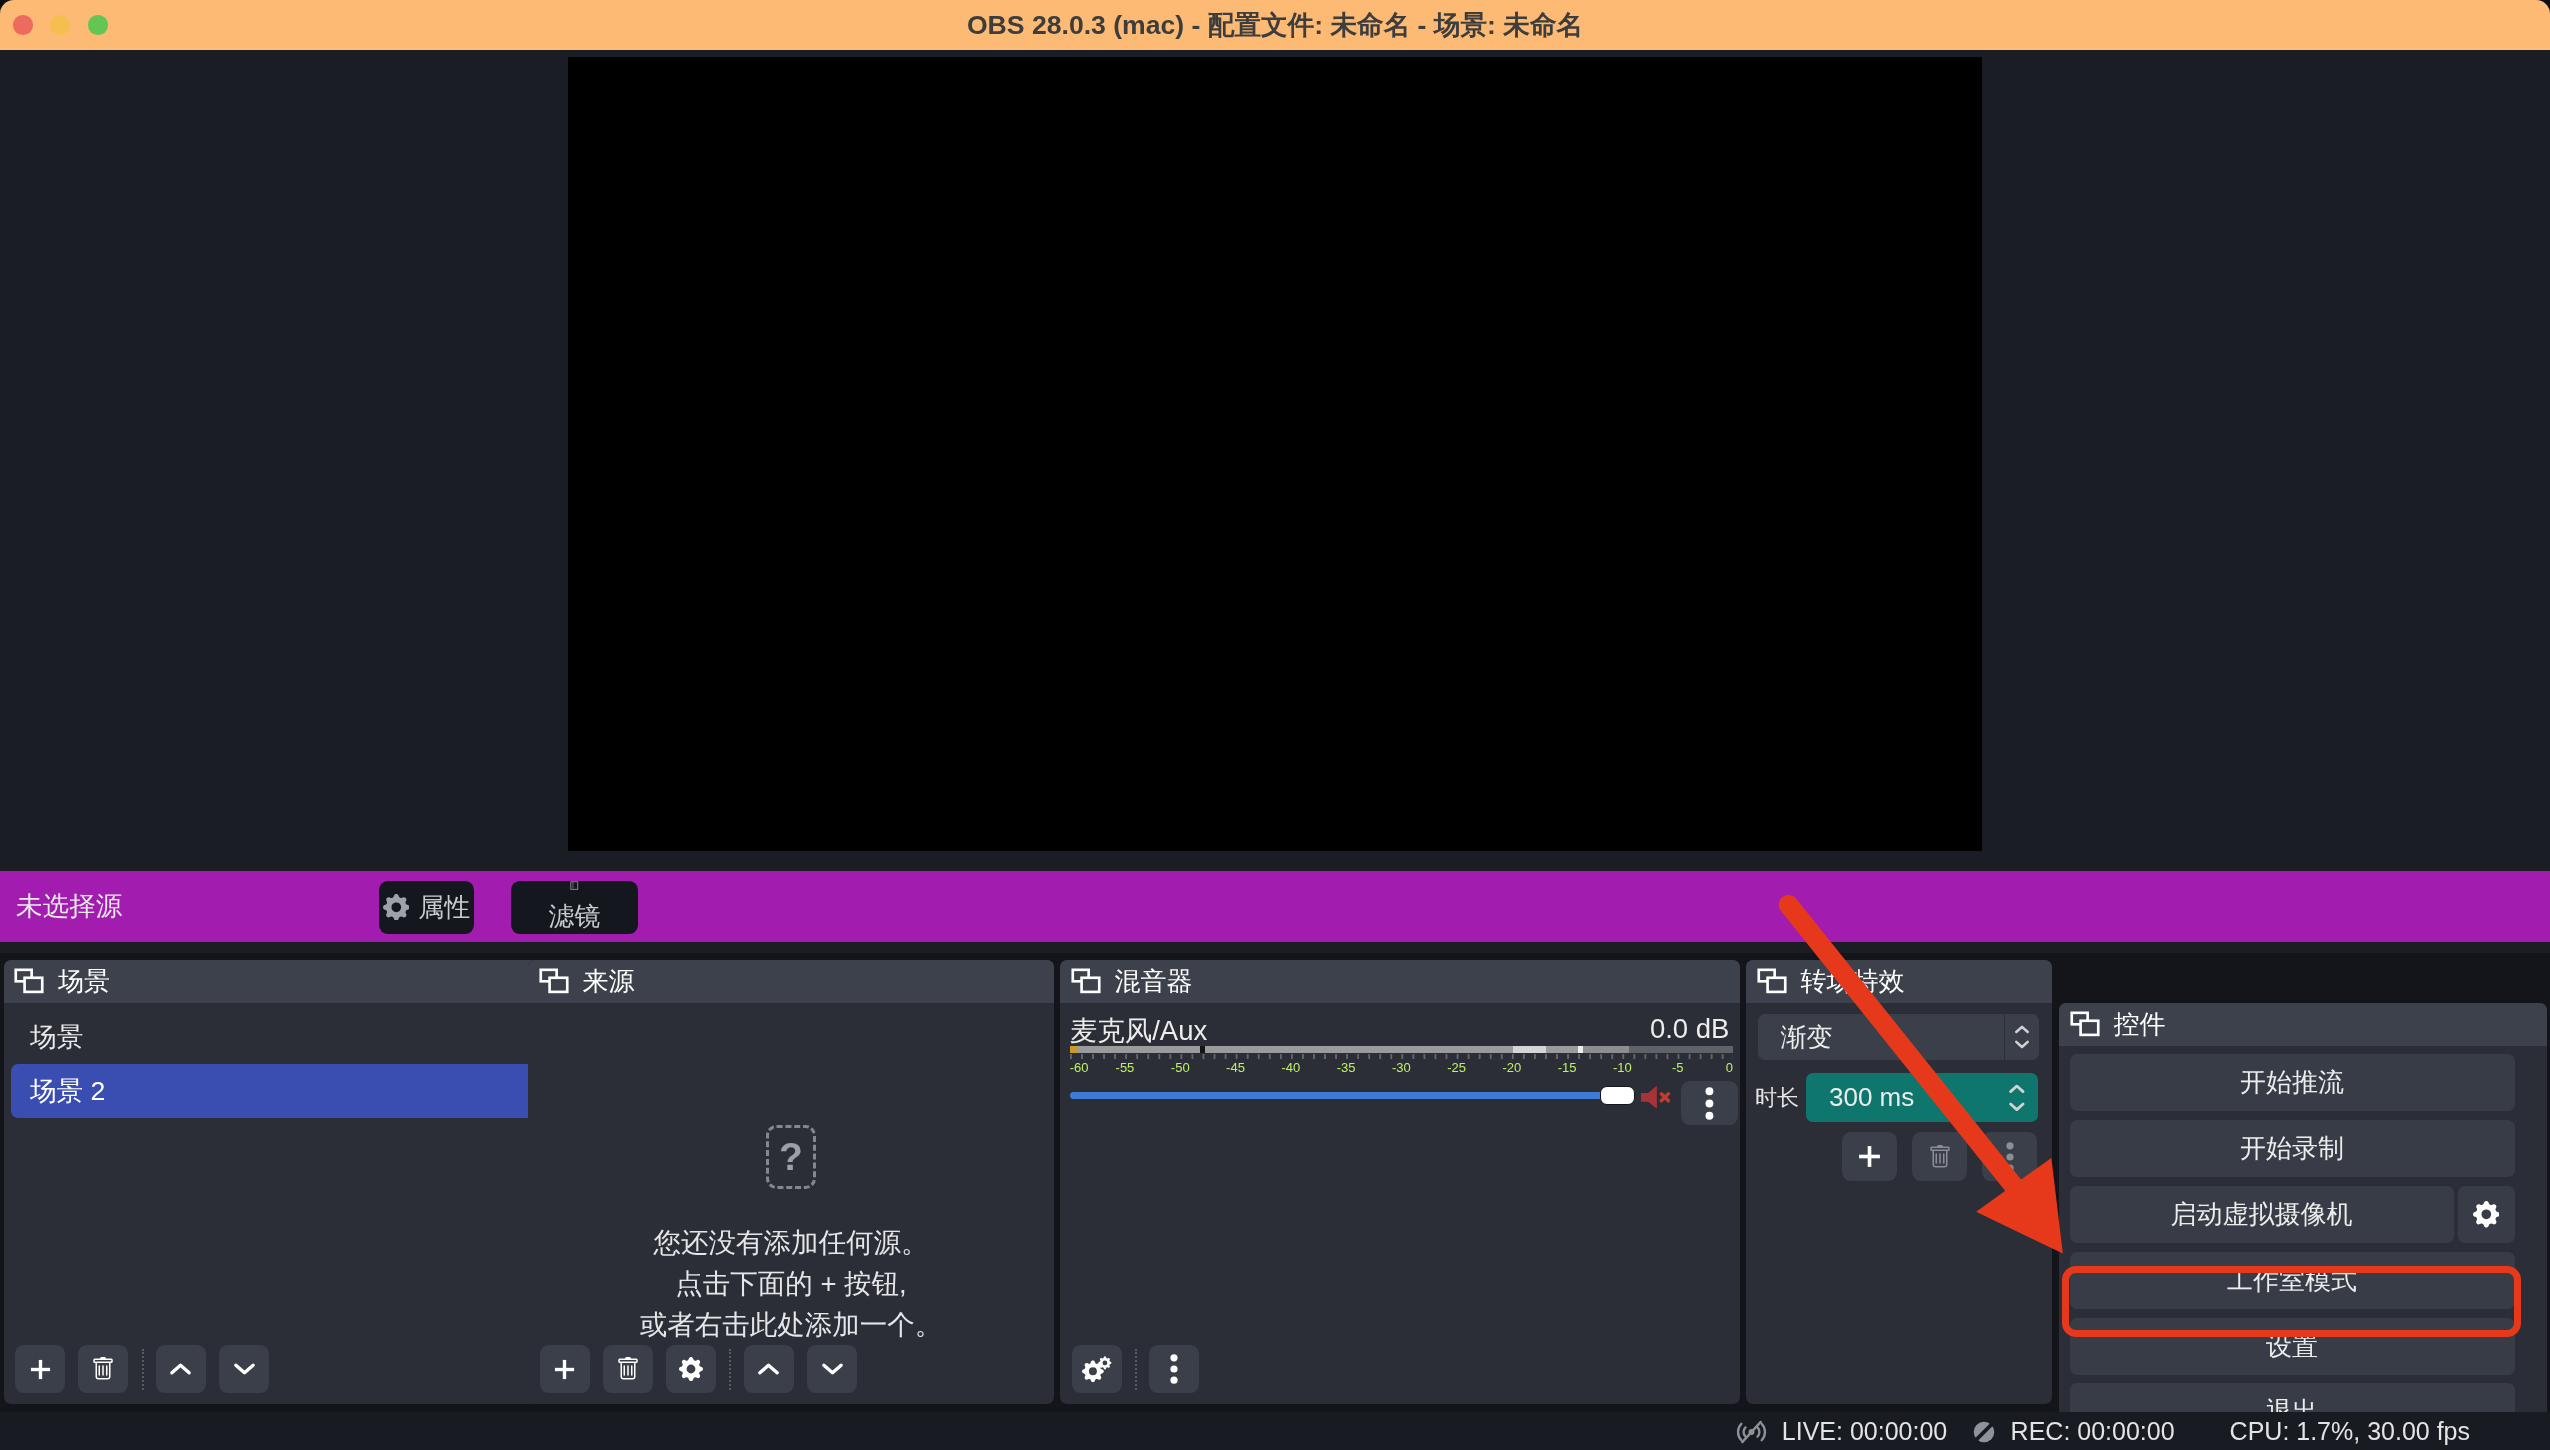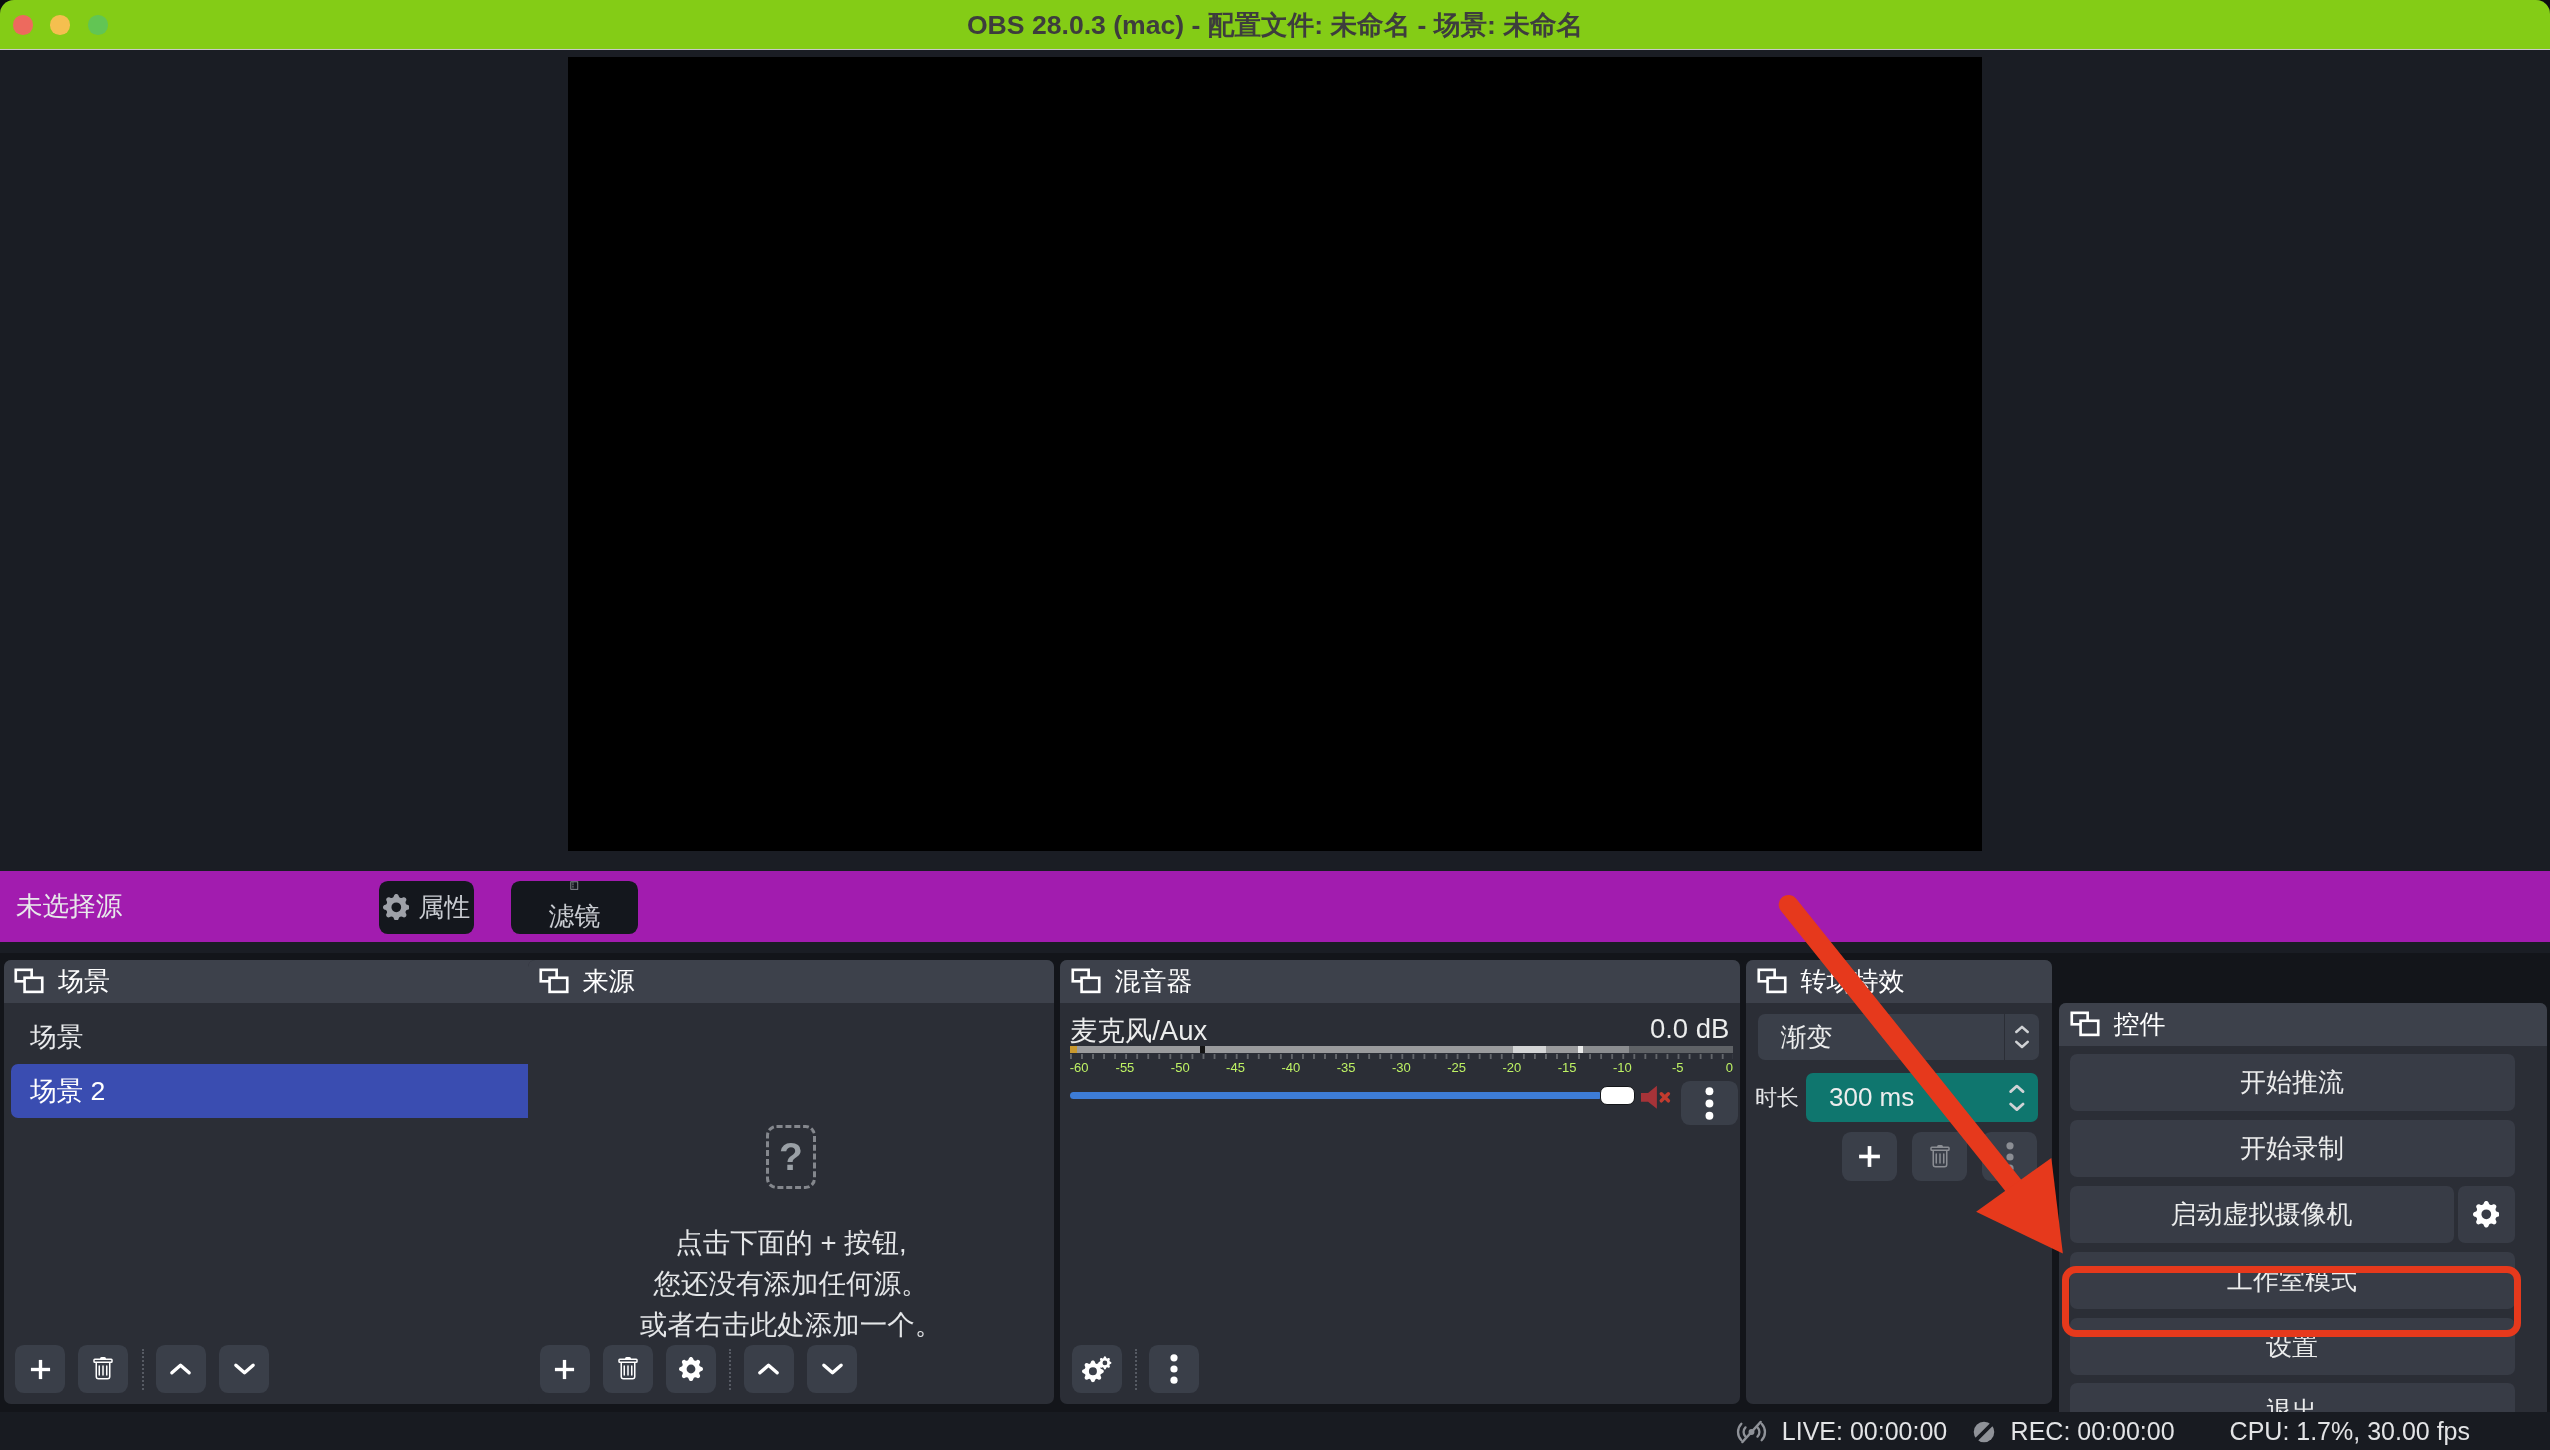--- a/index.html
+++ b/index.html
@@ -1,21 +1,21 @@
 <!DOCTYPE html>
 <html style="font-size:14px"><head>
 <meta charset="utf-8">
 <style>
   * { margin:0; padding:0; box-sizing:border-box; }
   html,body { width:2550px; height:1450px; background:#0c0d10; }
   body { font-family:"Liberation Sans","DejaVu Sans",sans-serif; }
   .window { position:relative; width:2550px; height:1450px; background:#1a1d24; border-radius:14px 14px 0 0; overflow:hidden; }
 
   
-  .titlebar { position:absolute; left:0; top:0; width:2550px; height:50px; background:#84cc16; border-bottom:0.9px solid #c9c9c9; }
+  .titlebar { position:absolute; left:0; top:0; width:2550px; height:50px; background:#fdba74; border-bottom:0.9px solid #c9c9c9; }
   .titlebar .title { position:absolute; left:0; right:0; top:0; height:50px; line-height:50px; text-align:center; font-size:26.6px; font-weight:bold; color:#3d3d3d; }
   .traffic { position:absolute; top:15px; width:19.5px; height:19.5px; border-radius:50%; }
   .t-red { left:13.3px; background:#ed6a5e; }
   .t-yellow { left:50px; background:#f5bf4f; }
   .t-green { left:88px; background:#62c554; }
 
   
   .canvas { position:absolute; left:568px; top:57px; width:1414px; height:794px; background:#000; }
 
   
@@ -178,22 +178,22 @@
   <div class="panel p-sources">
     <div class="panel-header">
       <svg width="30" height="26.6" viewBox="0 0 34 30">
           <rect x="2" y="2" width="18" height="13" fill="none" stroke="#fff" stroke-width="3"></rect>
           <rect x="12" y="11" width="20" height="16" fill="#3d414b" stroke="#fff" stroke-width="3"></rect>
         </svg>
       <span>来源</span>
     </div>
     <div class="qbox">?</div>
     <div class="empty-text">
+      <div>您还没有添加任何源。</div>
       <div>点击下面的 + 按钮,</div>
-      <div>您还没有添加任何源。</div>
       <div>或者右击此处添加一个。</div>
     </div>
     <div class="dock-toolbar">
       <div class="tool-btn">
           <svg width="23" height="23" viewBox="0 0 24 24">
             <line x1="12" y1="2" x2="12" y2="22" stroke="#fff" stroke-width="3.5"></line>
             <line x1="2" y1="12" x2="22" y2="12" stroke="#fff" stroke-width="3.5"></line>
           </svg>
         </div>
       <div class="tool-btn">

